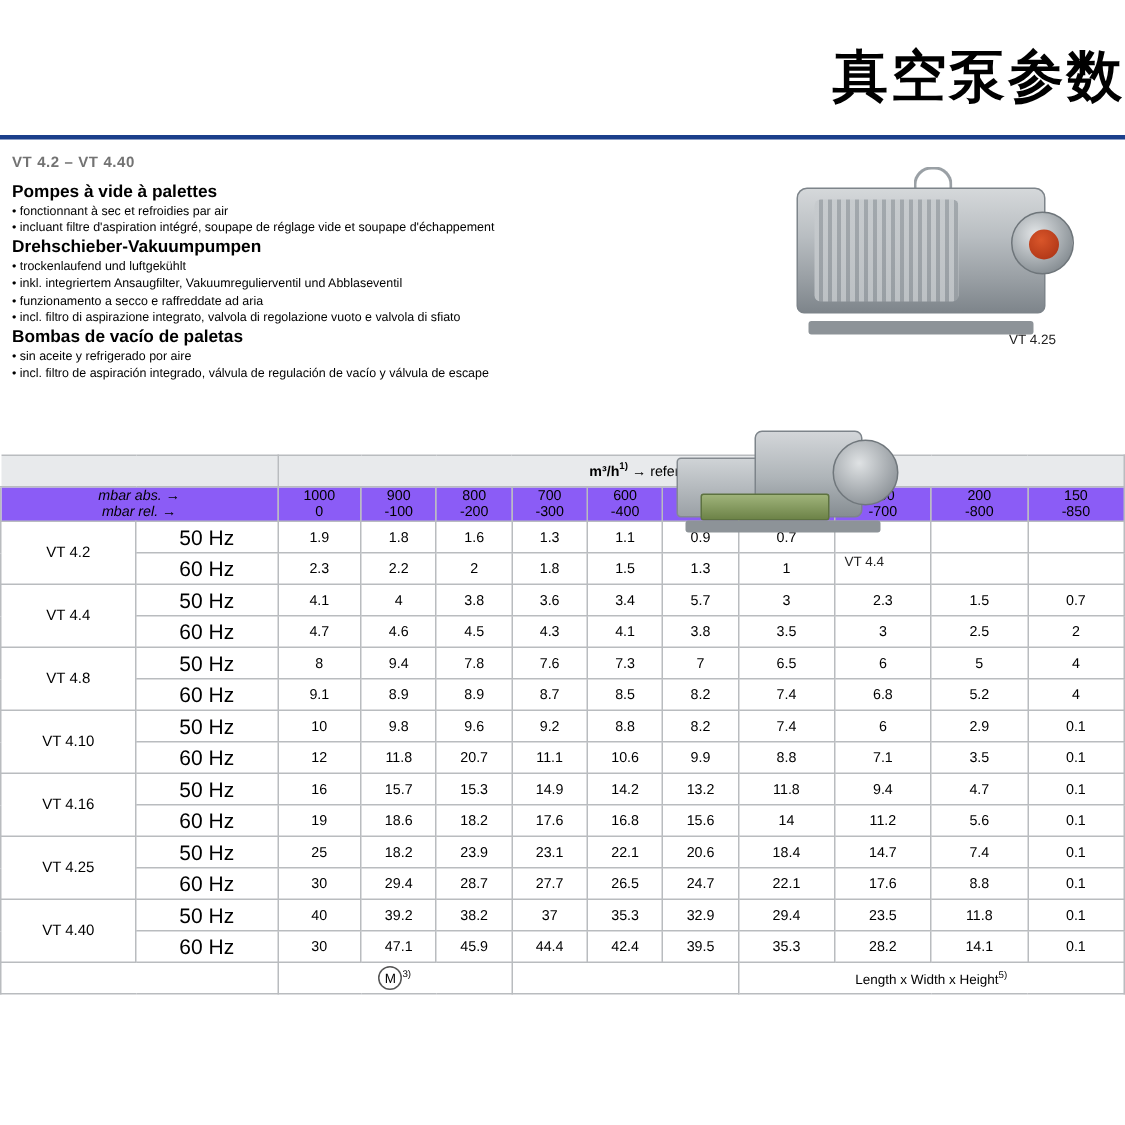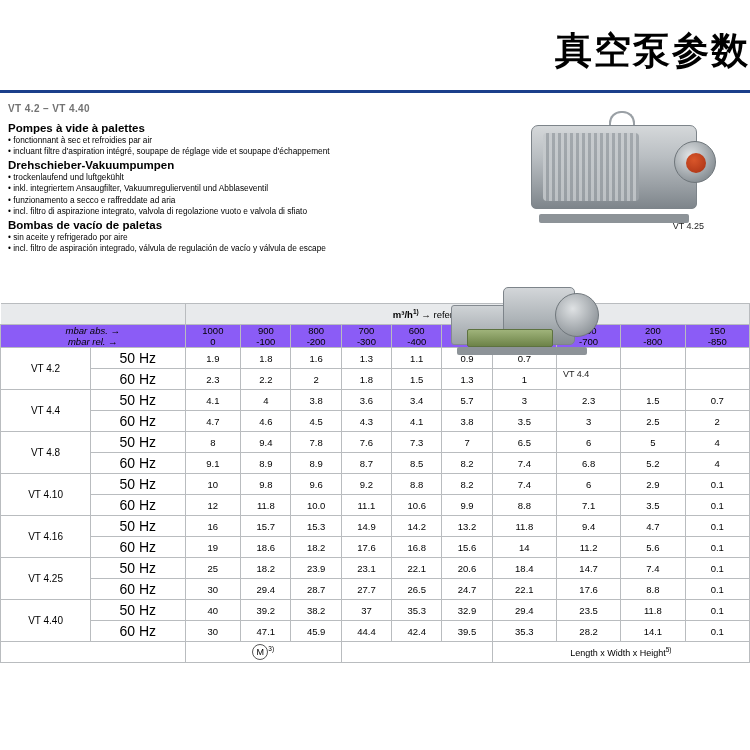--- a/index.html
+++ b/index.html
@@ -403,21 +403,21 @@
       <td>8.2</td>
       <td>7.4</td>
       <td>6</td>
       <td>2.9</td>
       <td>0.1</td>
     </tr>
     <tr>
       <td class="hz-cell">60 Hz</td>
       <td>12</td>
       <td>11.8</td>
-      <td>10.0</td>
+      <td>20.7</td>
       <td>11.1</td>
       <td>10.6</td>
       <td>9.9</td>
       <td>8.8</td>
       <td>7.1</td>
       <td>3.5</td>
       <td>0.1</td>
     </tr>
 
     <tr class="sep-top">

